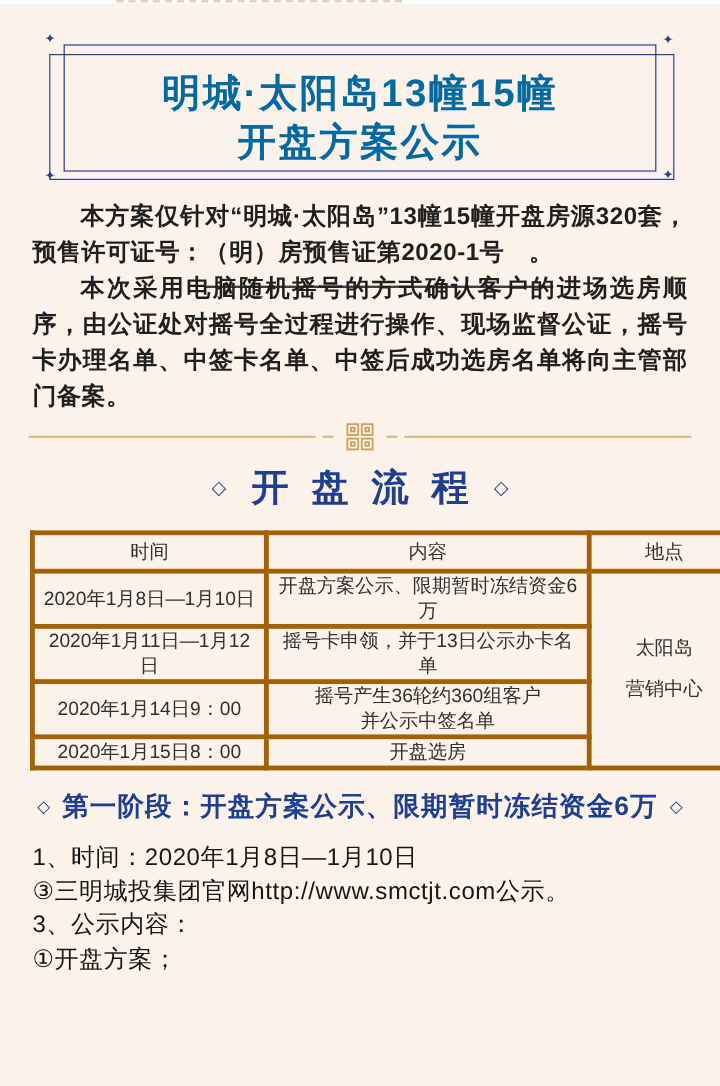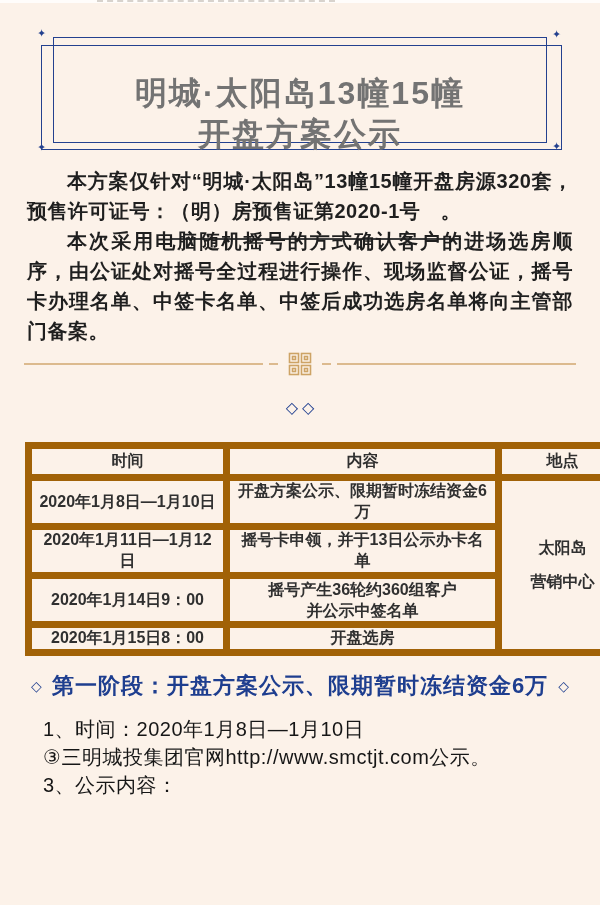--- a/index.html
+++ b/index.html
@@ -15,21 +15,21 @@
   
   .title-section{position:relative;height:150px;}
   .frame{position:absolute;border:1.5px solid #24418f;}
   .frame-inner{left:53px;top:37px;width:492px;height:104px;}
   .frame-outer{left:41px;top:45px;width:519px;height:103px;}
   .corner-flower{position:absolute;color:#24418f;font-size:11px;line-height:11px;}
   .cf-tl{left:37px;top:28px;} .cf-tr{left:552px;top:29px;}
   .cf-bl{left:37px;top:142px;} .cf-br{left:552px;top:141px;}
   .title-text{
     position:absolute;left:0;right:0;top:57px;text-align:center;
-    color:#737373;font-size:32px;font-weight:700;line-height:41px;letter-spacing:2px;margin-top:16px;
+    color:#0369a1;font-size:32px;font-weight:700;line-height:41px;letter-spacing:2px;
   }
 
   
   .para{
     margin:0 27px;text-indent:2em;
     font-size:20px;line-height:30px;font-weight:600;
     color:#1f1f1f;letter-spacing:0.5px;text-align:justify;
   }
   .para-1{margin-top:16px;}
   .underlined{border-bottom:2px solid #3f3f3f;padding-bottom:16px;}
@@ -57,33 +57,33 @@
   .sec2{margin-top:15px;height:30px;}
   .sec2 .h-text{font-size:22px;letter-spacing:1px;margin:0 10px;}
   .sec2 .h-diamond{font-size:14px;font-weight:400;}
 
   
   .process-table{
     margin:14px 0 0 25px;width:553px;border-collapse:collapse;
     table-layout:fixed;text-align:center;color:#303030;
     font-size:16px;font-weight:500;
   }
-  .process-table td,.process-table th{border:7px solid #a16207;padding:0 4px;font-weight:700;text-align:center;}
+  .process-table td,.process-table th{border:4px solid #a16207;padding:0 4px;font-weight:400;text-align:center;}
   .col-time{width:183px;} .col-content{width:257px;} .col-loc{width:113px;}
   .row-head{height:32px;} .row-1{height:33px;} .row-2{height:31px;}
   .row-3{height:45px;} .row-4{height:26px;}
   .loc-line{line-height:22px;}
   .loc-gap{height:12px;}
   .cell-two-line{line-height:21px;}
 
   
   .bottom-list{margin:14px 0 0 27px;}
   .bottom-list .li{
     font-size:20px;line-height:28.2px;font-weight:500;
-    color:#161616;letter-spacing:0.5px;margin-left:16px;
+    color:#161616;letter-spacing:0.5px;
   }
 </style>
 </head>
 <body>
 
 <div class="top-strip"></div>
 <div class="top-dash"></div>
 
 <div class="title-section">
   <div class="frame frame-inner"></div>
@@ -115,20 +115,21 @@
       <rect x="4.5" y="16.5" width="3" height="3"></rect>
       <rect x="16.5" y="16.5" width="3" height="3"></rect>
     </svg>
     <div class="gold-dash"></div>
     <div class="gold-line"></div>
   </div>
 </div>
 
 <div class="sec-heading sec1">
   <span class="h-diamond">◇</span>
+  <span class="h-text">开盘流程</span>
   <span class="h-diamond">◇</span>
 </div>
 
 <table class="process-table">
   <tbody>
       <tr class="row-head">
     <th class="col-time">时间</th>
     <th class="col-content">内容</th>
     <th class="col-loc">地点</th>
   </tr>
@@ -162,14 +163,15 @@
 <div class="sec-heading sec2">
   <span class="h-diamond">◇</span>
   <span class="h-text">第一阶段：开盘方案公示、限期暂时冻结资金6万</span>
   <span class="h-diamond">◇</span>
 </div>
 
 <div class="bottom-list">
   <div class="li">1、时间：2020年1月8日—1月10日</div>
   <div class="li">③三明城投集团官网http://www.smctjt.com公示。</div>
   <div class="li">3、公示内容：</div>
+  <div class="li">①开盘方案；</div>
 
 </div>
 
 </body></html>

